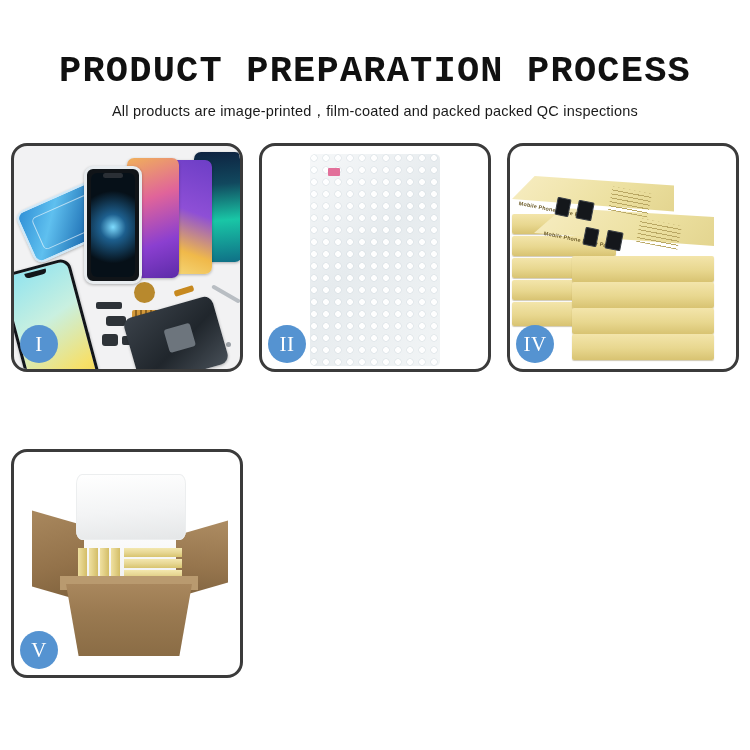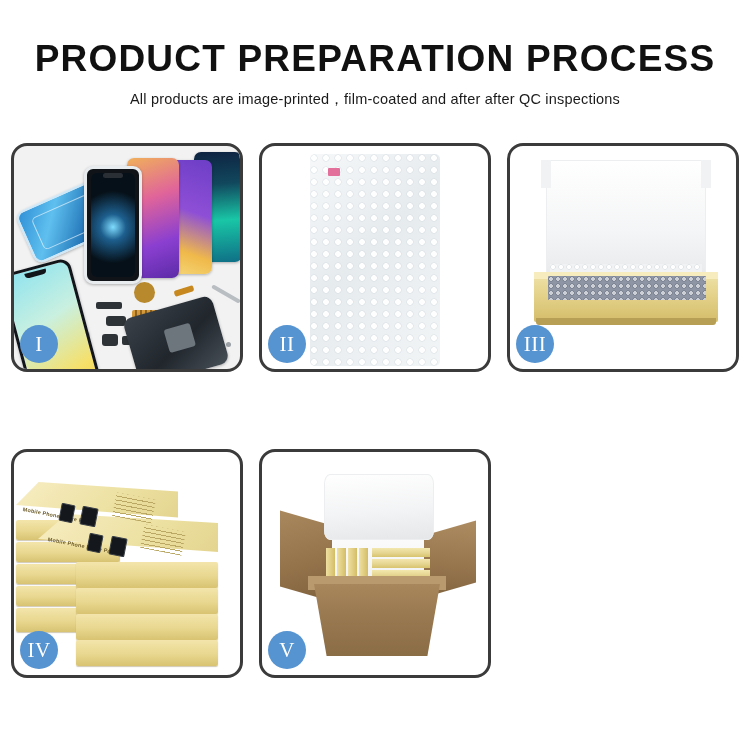--- a/index.html
+++ b/index.html
@@ -11,23 +11,23 @@
     overflow:hidden;
   }
 
   
   #page-title {
     text-align:center;
     font-size:37px;
     font-weight:700;
     letter-spacing:1.2px;
     color:#111111;
-    margin-top:40px;
+    margin-top:52px;
     line-height:1.05;
-    font-family:Liberation Sans, sans-serif;
+    font-family:Liberation Mono, monospace;
   }
   #page-subtitle {
     text-align:center;
     font-size:14.5px;
     font-weight:400;
     color:#1a1a1a;
     margin-top:11px;
     letter-spacing:0.2px;
   }
 
@@ -341,21 +341,21 @@
   .tab6b {
     position:absolute; left:66px; top:178px; width:18px; height:16px;
     background:rgba(140,112,78,.85);
     z-index:8;
   }
 </style>
 </head>
 <body>
 
 <h1 id="page-title">PRODUCT PREPARATION PROCESS</h1>
-<p id="page-subtitle">All products are image-printed，film-coated and after after QC inspections</p>
+<p id="page-subtitle">All products are image-printed，film-coated and packed packed QC inspections</p>
 
 <div class="grid">
 
   <div class="panel p1">
     <div class="photo">
       <div class="ph ph-a"></div>
       <div class="ph ph-e"></div>
       <div class="ph ph-d"></div>
       <div class="ph ph-c"></div>
       <div class="ph ph-b"></div>
@@ -385,31 +385,20 @@
     <div class="photo">
       <div class="screen-inside"></div>
       <div class="conn-l"></div>
       <div class="conn-r"></div>
       <div class="bubble-bag"></div>
       <div class="pink-label"></div>
     </div>
     <div class="badge">II</div>
   </div>
 
-  <div class="panel p3">
-    <div class="photo">
-      <div class="lid3"></div>
-      <div class="foam3"></div>
-      <div class="tray3"></div>
-      <div class="tray3-lip"></div>
-      <div class="tray3-inner"></div>
-      <div class="tray3-shadow"></div>
-    </div>
-    <div class="badge">III</div>
-  </div>
 
   <div class="panel p4">
     <div class="photo">
       <div class="stack">
 
         <div class="sbox" style="left:2px;top:68px;width:104px;height:20px;"></div>
         <div class="sbox" style="left:2px;top:90px;width:104px;height:20px;"></div>
         <div class="sbox" style="left:2px;top:112px;width:104px;height:20px;"></div>
         <div class="sbox" style="left:2px;top:134px;width:104px;height:20px;"></div>
         <div class="sbox" style="left:2px;top:156px;width:104px;height:24px;"></div>

